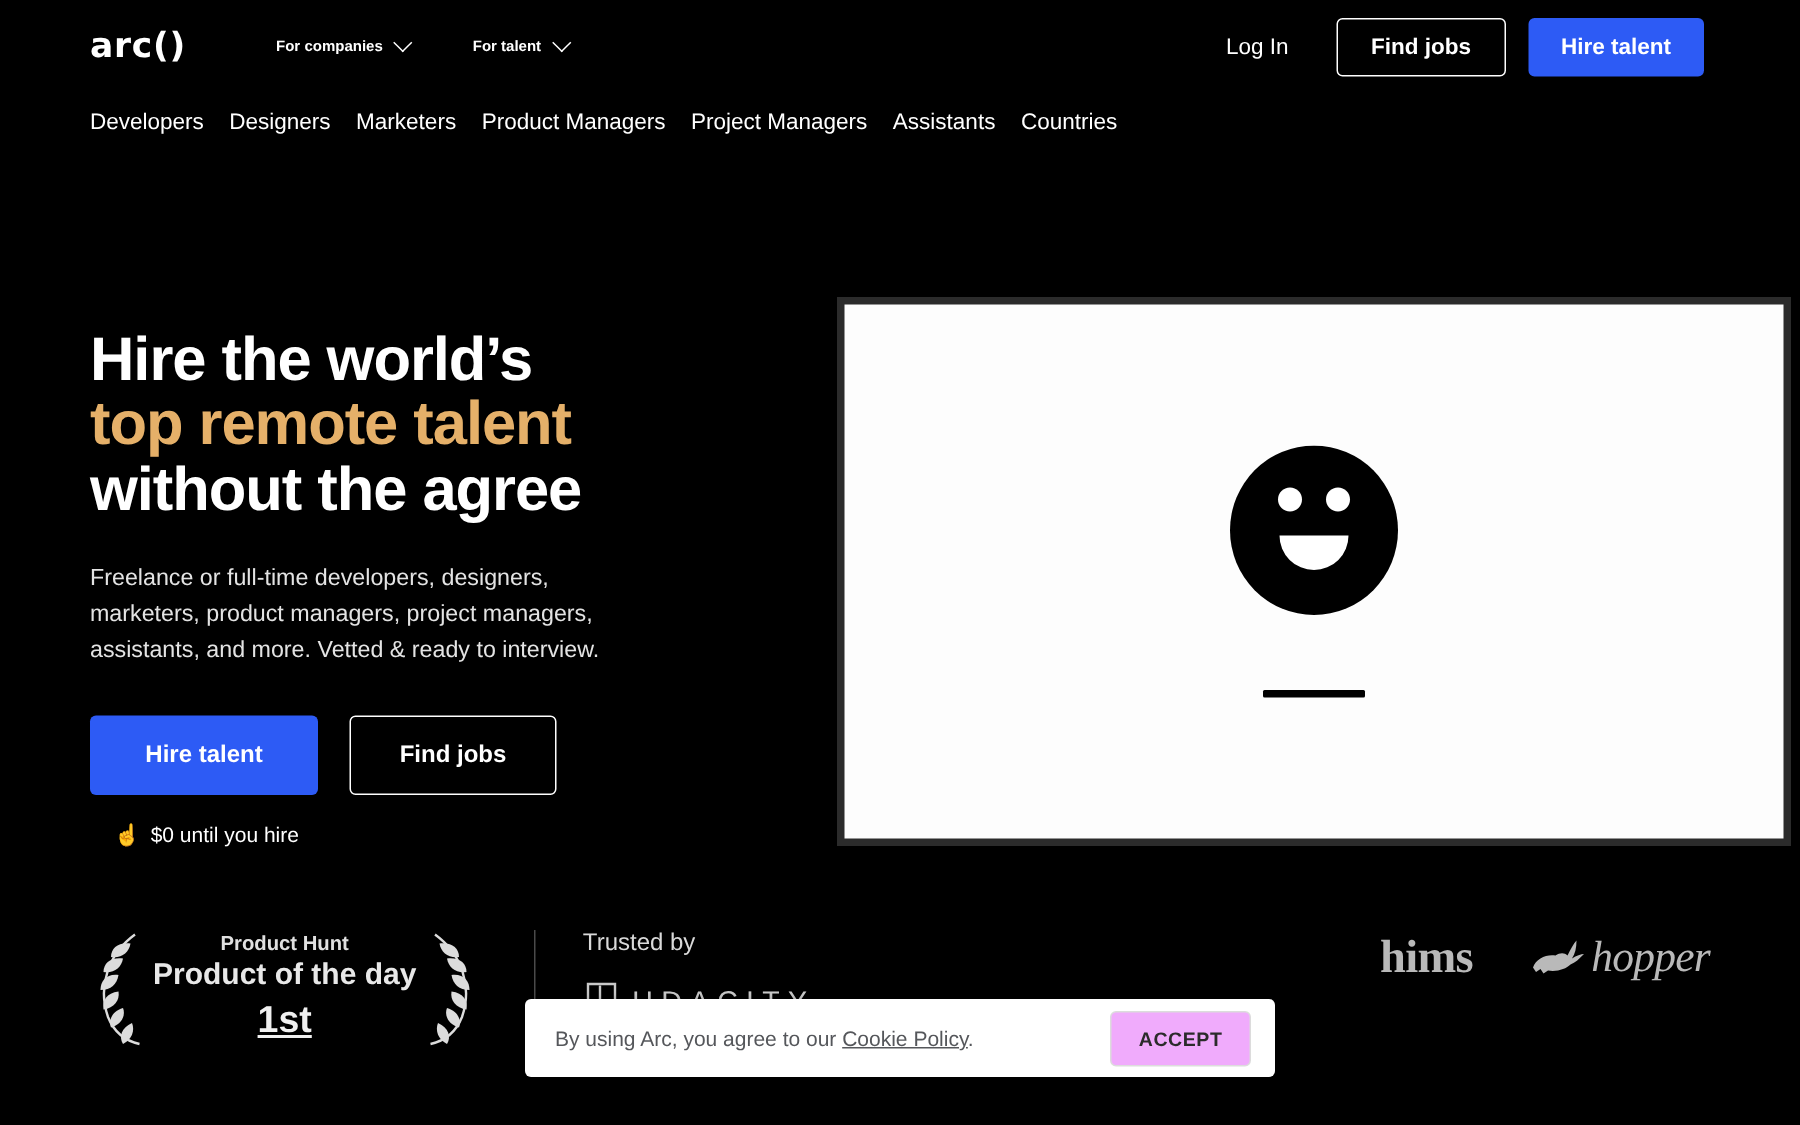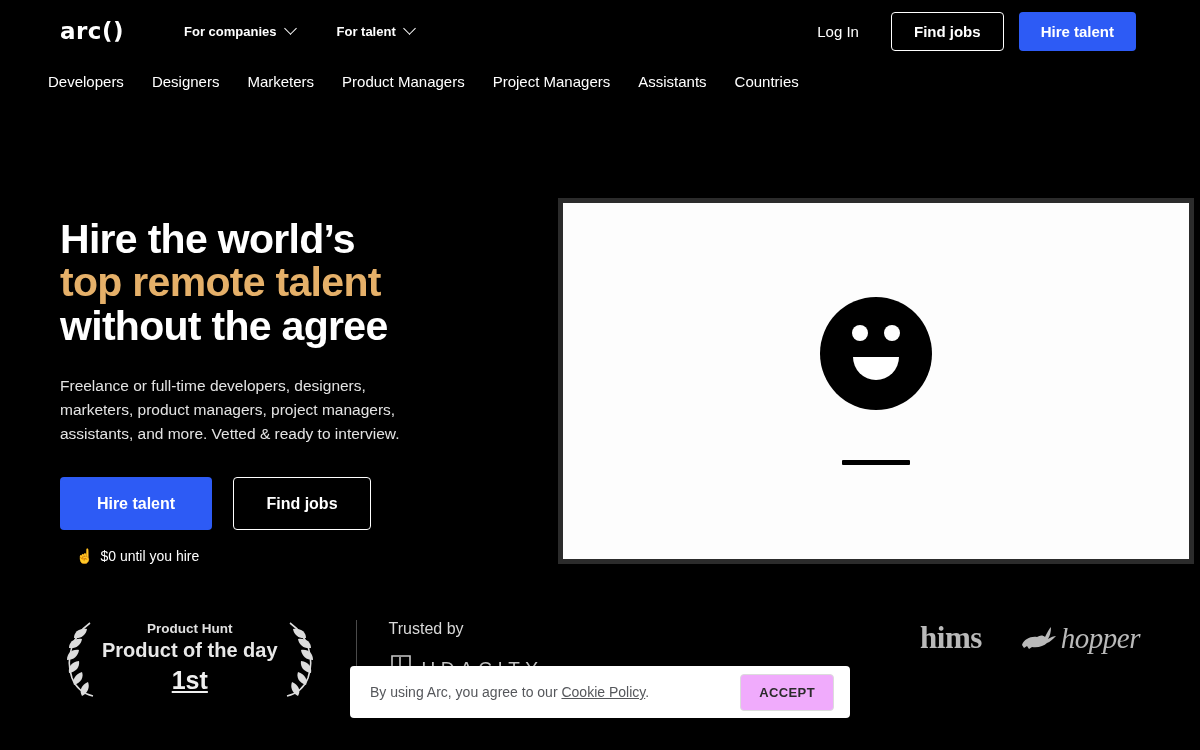--- a/index.html
+++ b/index.html
@@ -33,21 +33,21 @@
     color: #ffffff;
     margin-right: 60px;
     cursor: pointer;
     user-select: none;
   }
 
   .nav-drop {
     display: flex;
     align-items: center;
     gap: 9px;
-    font-size: 13px;
+    font-size: 10px;
     font-weight: 700;
     color: #ffffff;
     margin-right: 40px;
     cursor: pointer;
     white-space: nowrap;
   }
 
   .chev {
     display: inline-block;
     width: 11px;
@@ -105,22 +105,22 @@
     border-radius: 4px;
     padding: 11px 22px;
     cursor: pointer;
     white-space: nowrap;
   }
 
   
   .sub-nav {
     display: flex;
     align-items: center;
-    gap: 28px;
-    padding: 0 48px;
+    gap: 17px;
+    padding: 0 60px;
     height: 38px;
   }
   .sub-nav-item {
     font-size: 15px;
     color: #ffffff;
     cursor: pointer;
     white-space: nowrap;
     font-weight: 400;
   }
 

